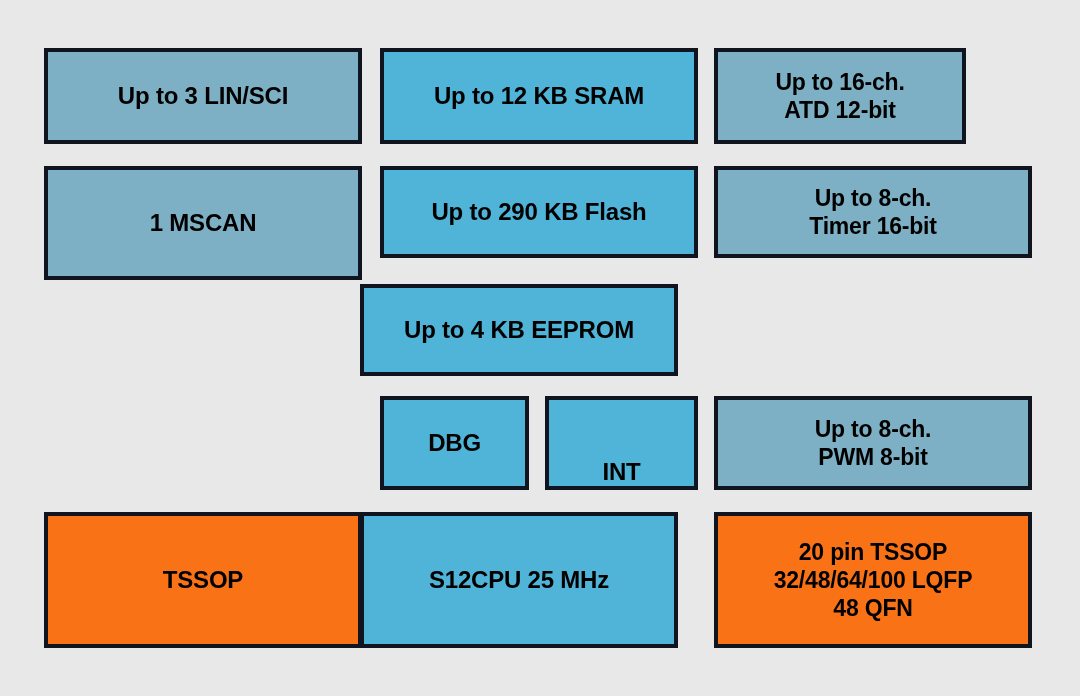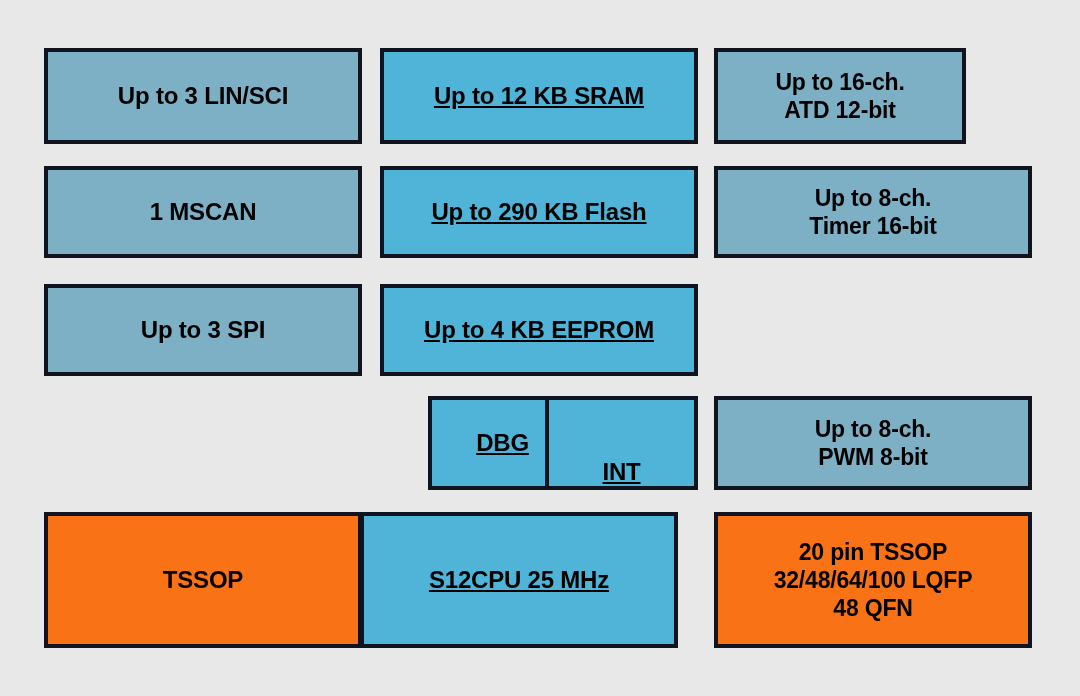--- a/index.html
+++ b/index.html
@@ -27,21 +27,21 @@
     align-items: center;
     justify-content: center;
     text-align: center;
     color: #000000;
     font-weight: bold;
     line-height: 1.22;
     letter-spacing: -0.2px;
     -webkit-font-smoothing: antialiased;
   }
   .fill-steel { background: #7db0c4; }
-  .fill-cyan  { background: #4fb4d8; text-decoration: underline; }
+  .fill-cyan  { background: #4fb4d8; }
   .fill-white { background: #f97316; }
 
   .block .label {
     display: block;
     width: 100%;
     white-space: pre-line;
   }
   .s-23 { font-size: 23px; }
   .s-24 { font-size: 24px; }
 </style>
@@ -56,42 +56,39 @@
 
   <div class="block fill-cyan" style="left:380px; top:48px; width:318px; height:96px;">
     <span class="label s-24">Up to 12 KB SRAM</span>
   </div>
 
   <div class="block fill-steel" style="left:714px; top:48px; width:252px; height:96px;">
     <span class="label s-23">Up to 16-ch.
 ATD 12-bit</span>
   </div>
 
-  <div class="block fill-steel" style="left:44px; top:166px; width:318px; height:92px;">
+  <div class="block fill-steel" style="left:44px; top:166px; width:318px; height:114px;">
     <span class="label s-24">1 MSCAN</span>
   </div>
 
   <div class="block fill-cyan" style="left:380px; top:166px; width:318px; height:92px;">
     <span class="label s-24">Up to 290 KB Flash</span>
   </div>
 
   <div class="block fill-steel" style="left:714px; top:166px; width:318px; height:92px;">
     <span class="label s-23">Up to 8-ch.
 Timer 16-bit</span>
   </div>
 
-  <div class="block fill-steel" style="left:44px; top:284px; width:318px; height:92px;">
-    <span class="label s-24">Up to 3 SPI</span>
-  </div>
 
-  <div class="block fill-cyan" style="left:380px; top:284px; width:318px; height:92px;">
+  <div class="block fill-cyan" style="left:360px; top:284px; width:318px; height:92px;">
     <span class="label s-24">Up to 4 KB EEPROM</span>
   </div>
 
-  <div class="block fill-cyan" style="left:380px; top:396px; width:149px; height:94px;margin-left:48px;">
+  <div class="block fill-cyan" style="left:380px; top:396px; width:149px; height:94px;">
     <span class="label s-24">DBG</span>
   </div>
 
   <div class="block fill-cyan" style="left:545px; top:396px; width:153px; height:94px;align-items:flex-end;">
     <span class="label s-24">INT</span>
   </div>
 
   <div class="block fill-steel" style="left:714px; top:396px; width:318px; height:94px;">
     <span class="label s-23">Up to 8-ch.
 PWM 8-bit</span>

